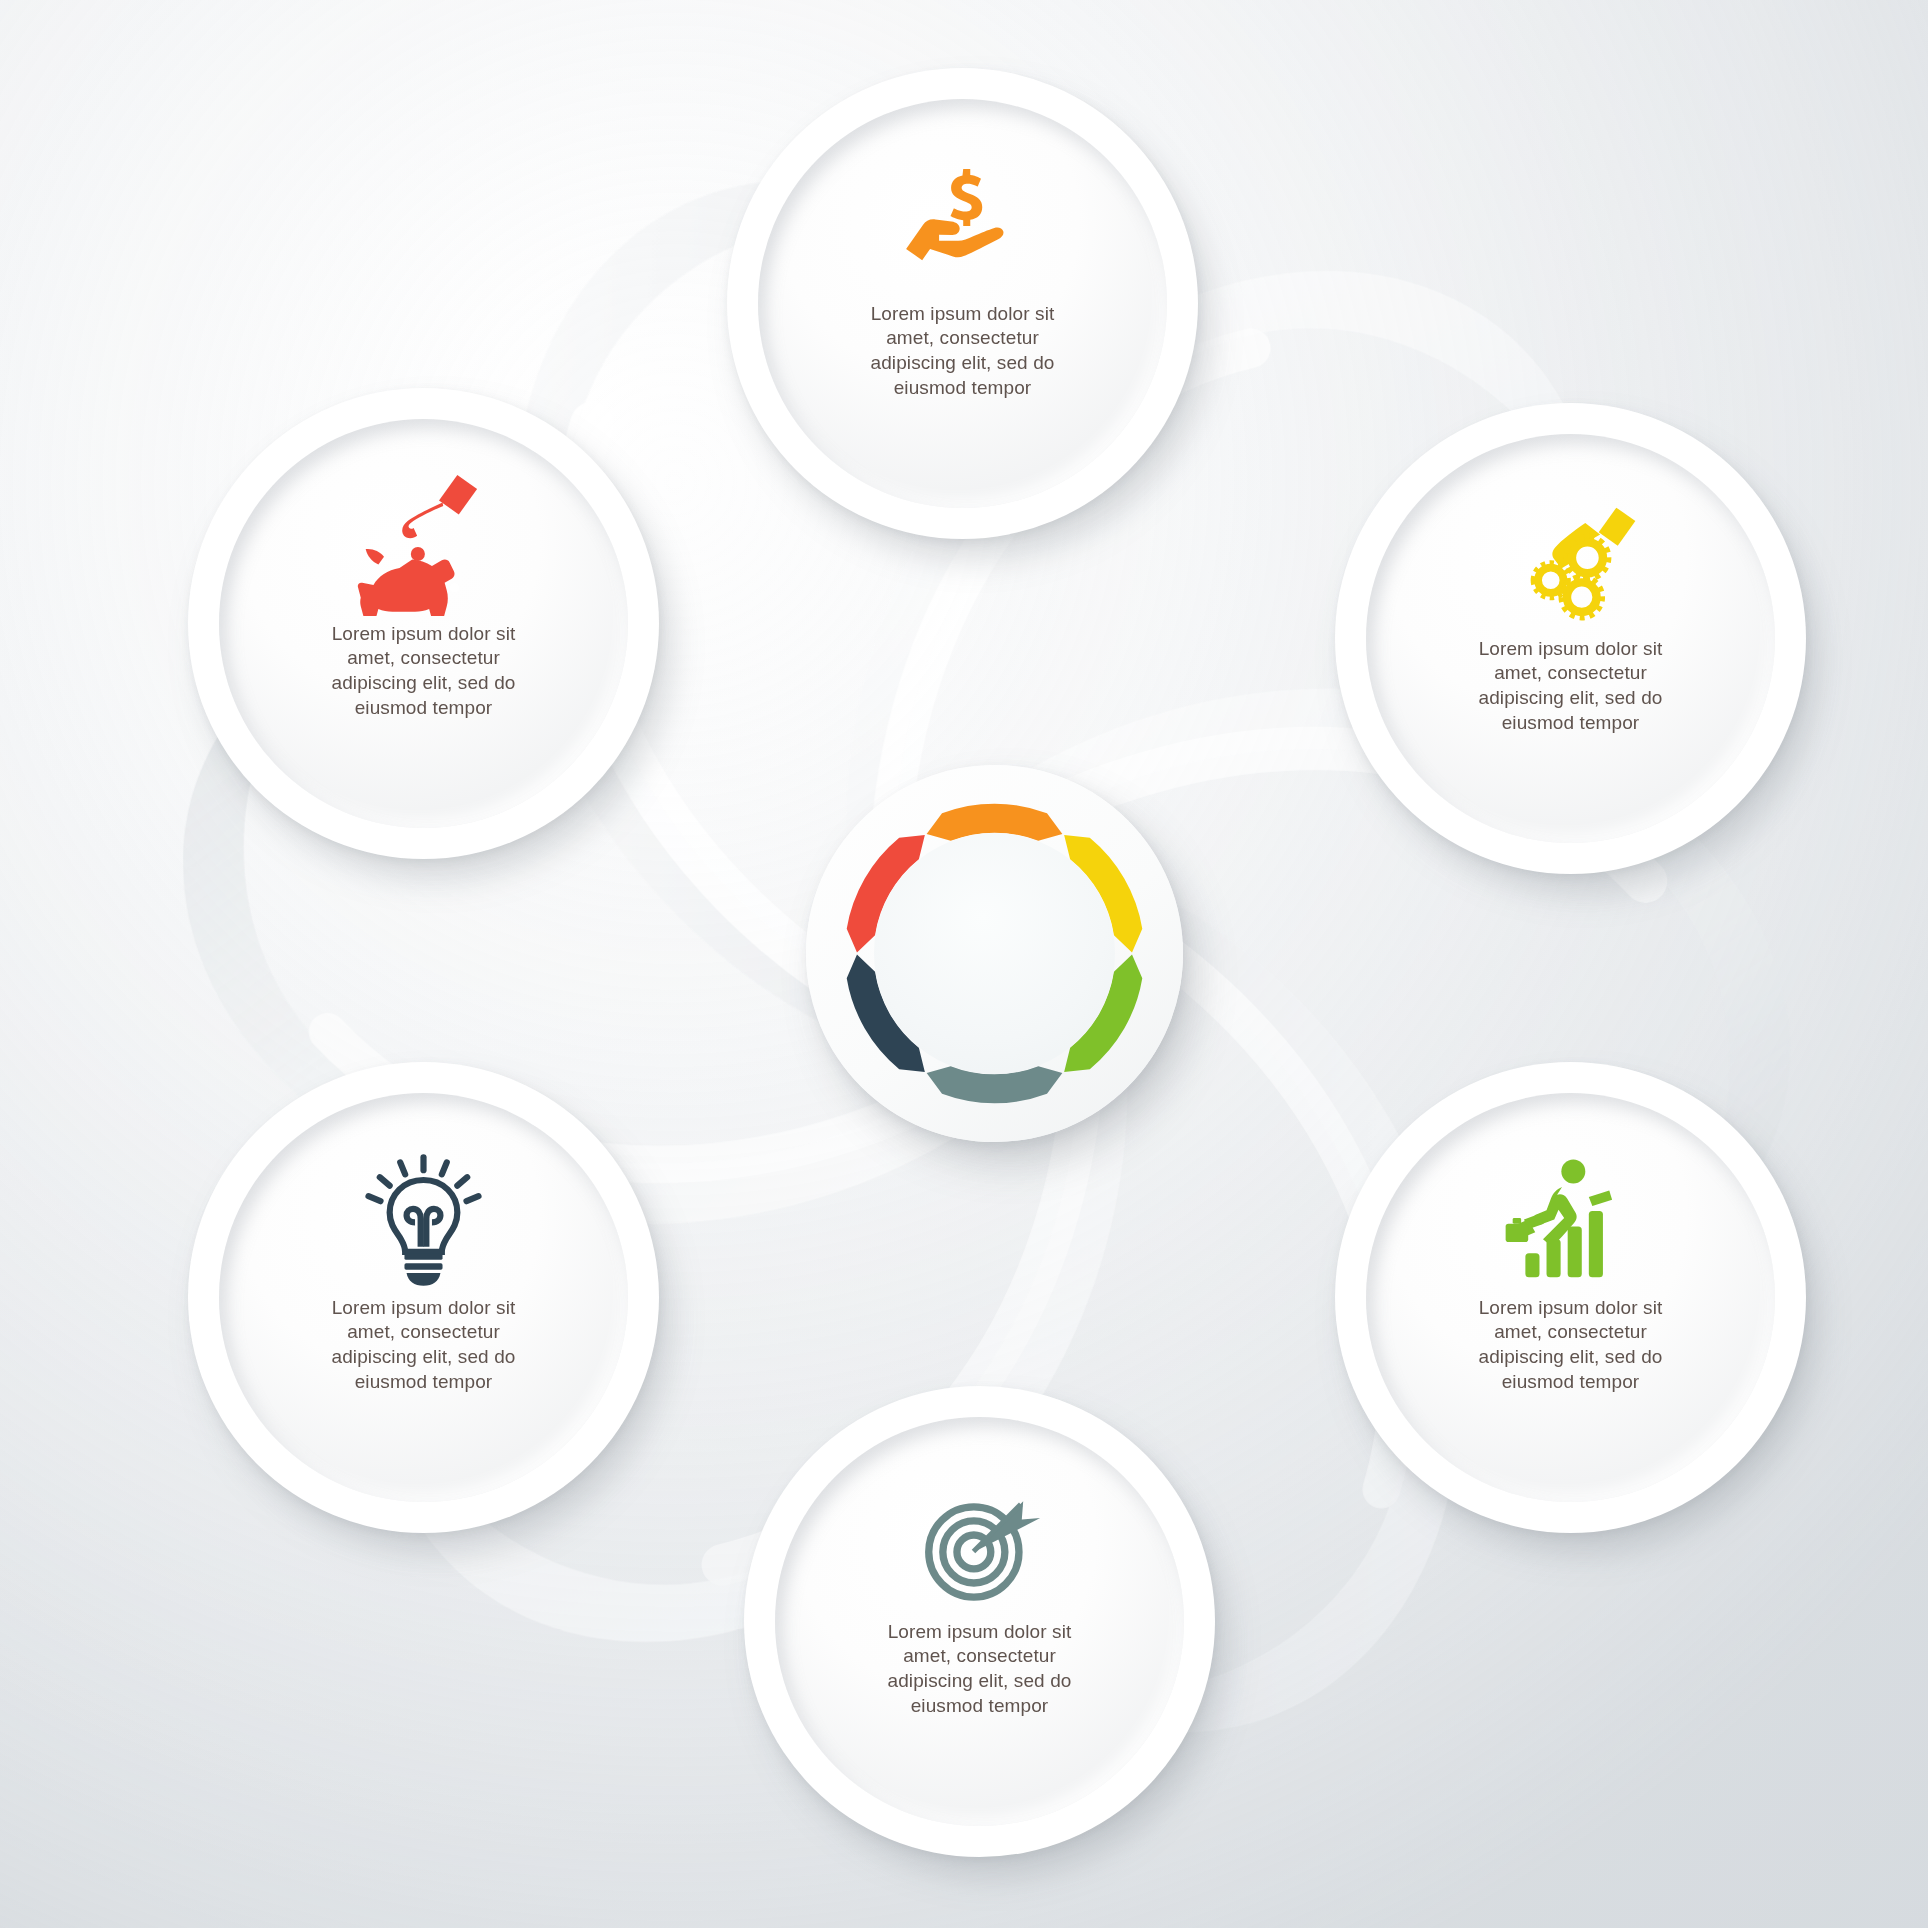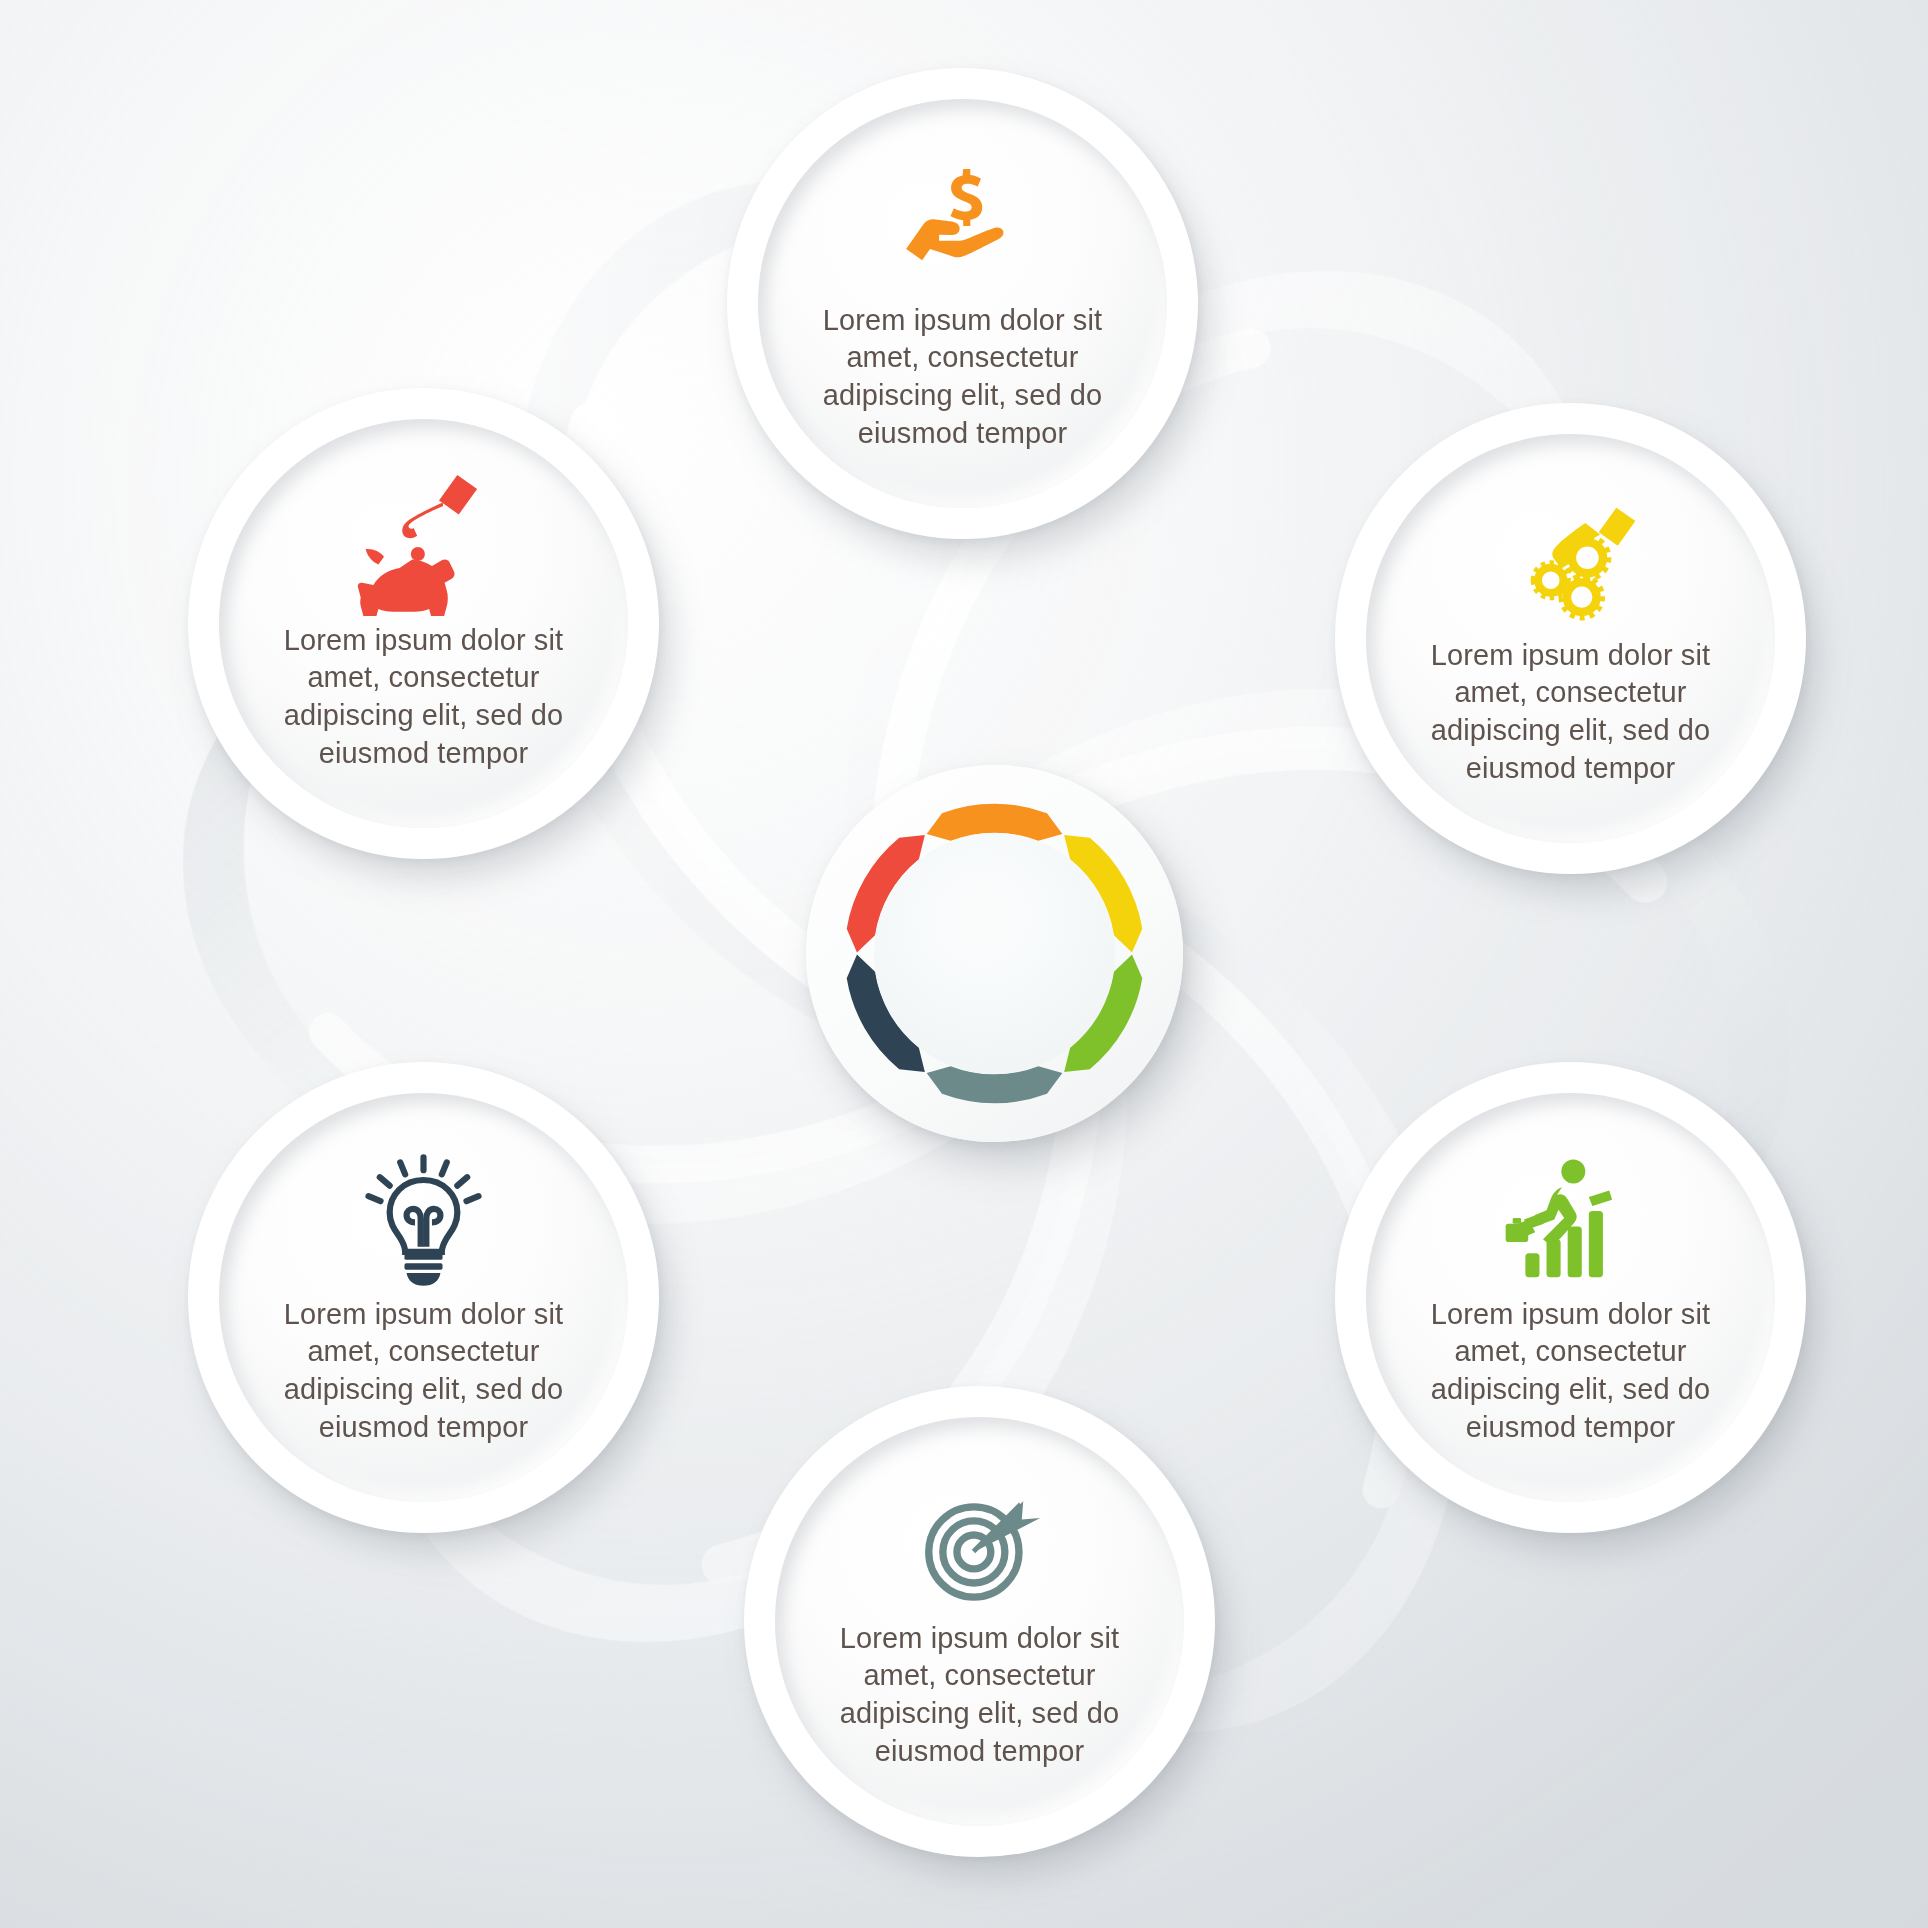--- a/index.html
+++ b/index.html
@@ -49,21 +49,21 @@
   
   .n-top   {left:727px; top:68px;  width:471px;height:471px;}
   .n-tr    {left:1335px;top:403px; width:471px;height:471px;}
   .n-br    {left:1335px;top:1062px;width:471px;height:471px;}
   .n-bot   {left:744px; top:1386px;width:471px;height:471px;}
   .n-bl    {left:188px; top:1062px;width:471px;height:471px;}
   .n-tl    {left:188px; top:388px; width:471px;height:471px;}
 
   .node .inner{left:31px;top:31px;width:409px;height:409px;}
   .node .icon-wrap{margin-top:56px;height:141px;}
-  .node .caption{margin-top:5.6px;font-size:29px;width:358px;}
+  .node .caption{margin-top:5.6px;font-size:19px;width:358px;}
 
   
   #hub{
     position:absolute;left:806px;top:765px;width:377px;height:377px;
     border-radius:50%;
     background:linear-gradient(145deg,#ffffff 0%,#fafbfb 55%,#f0f2f3 100%);
     box-shadow:
       15px 22.6px 38px rgba(118,126,134,.30),
       2.8px 4.7px 11.3px rgba(118,126,134,.16);
     z-index:40;

